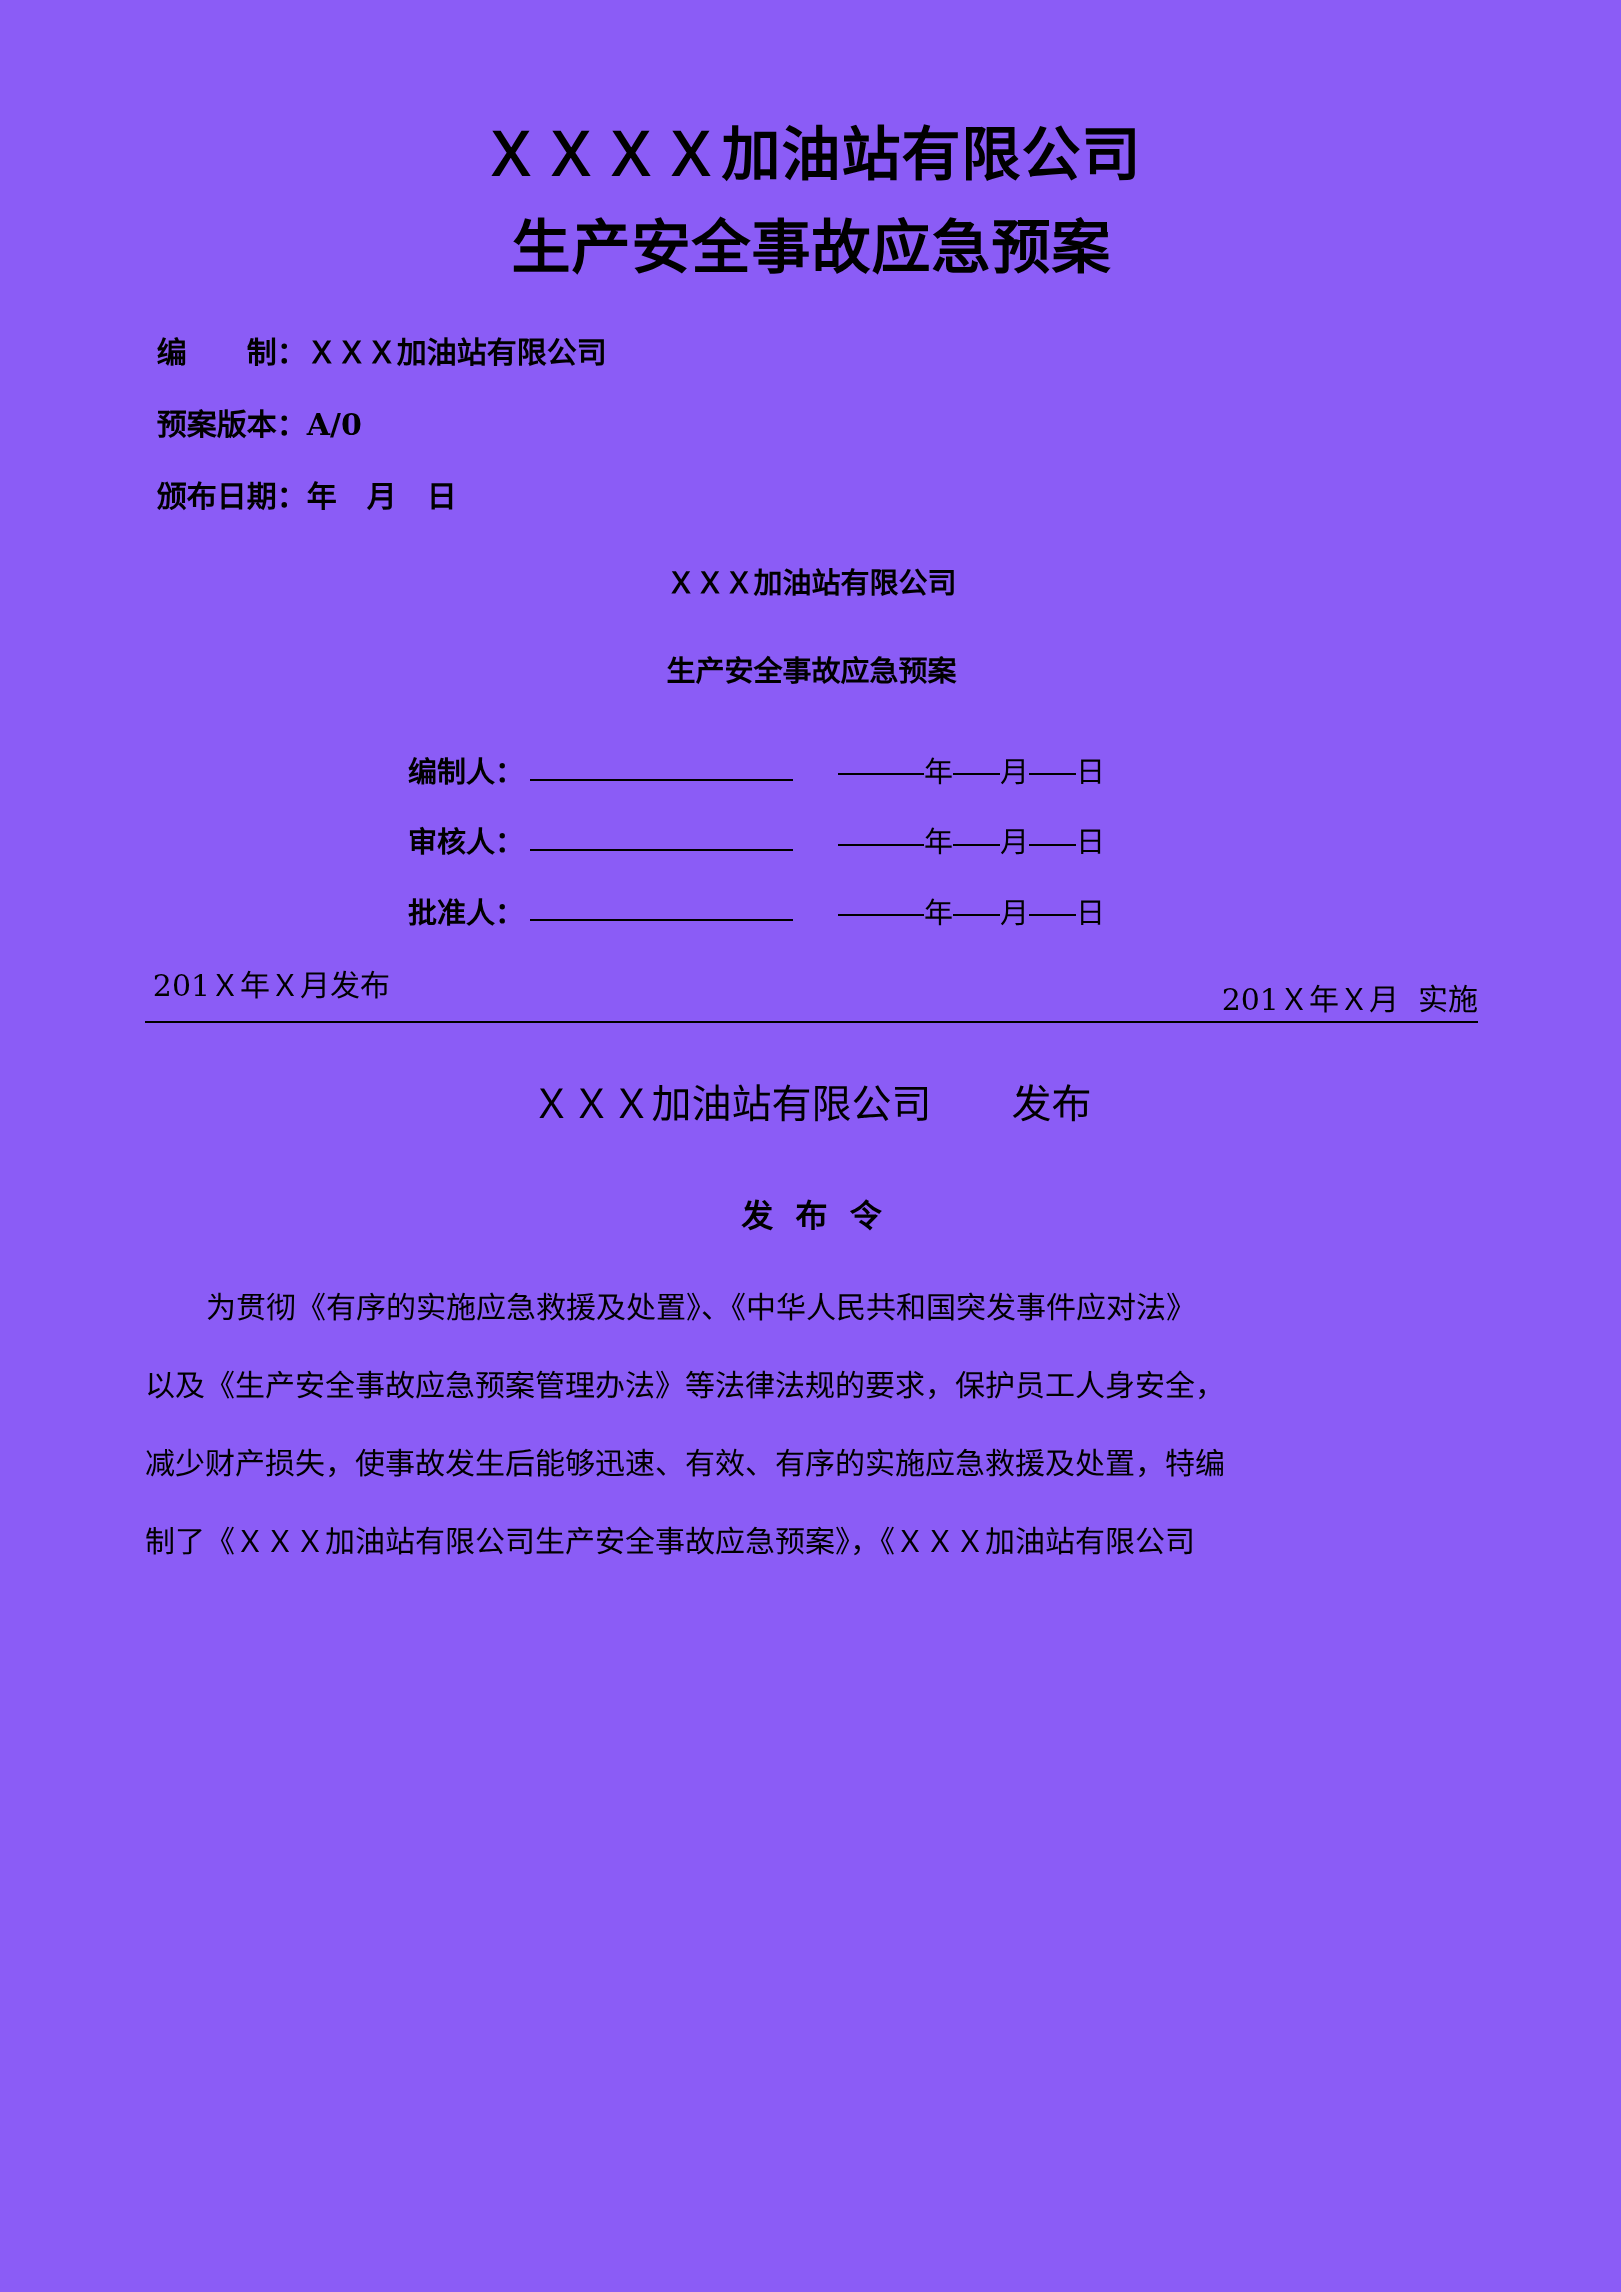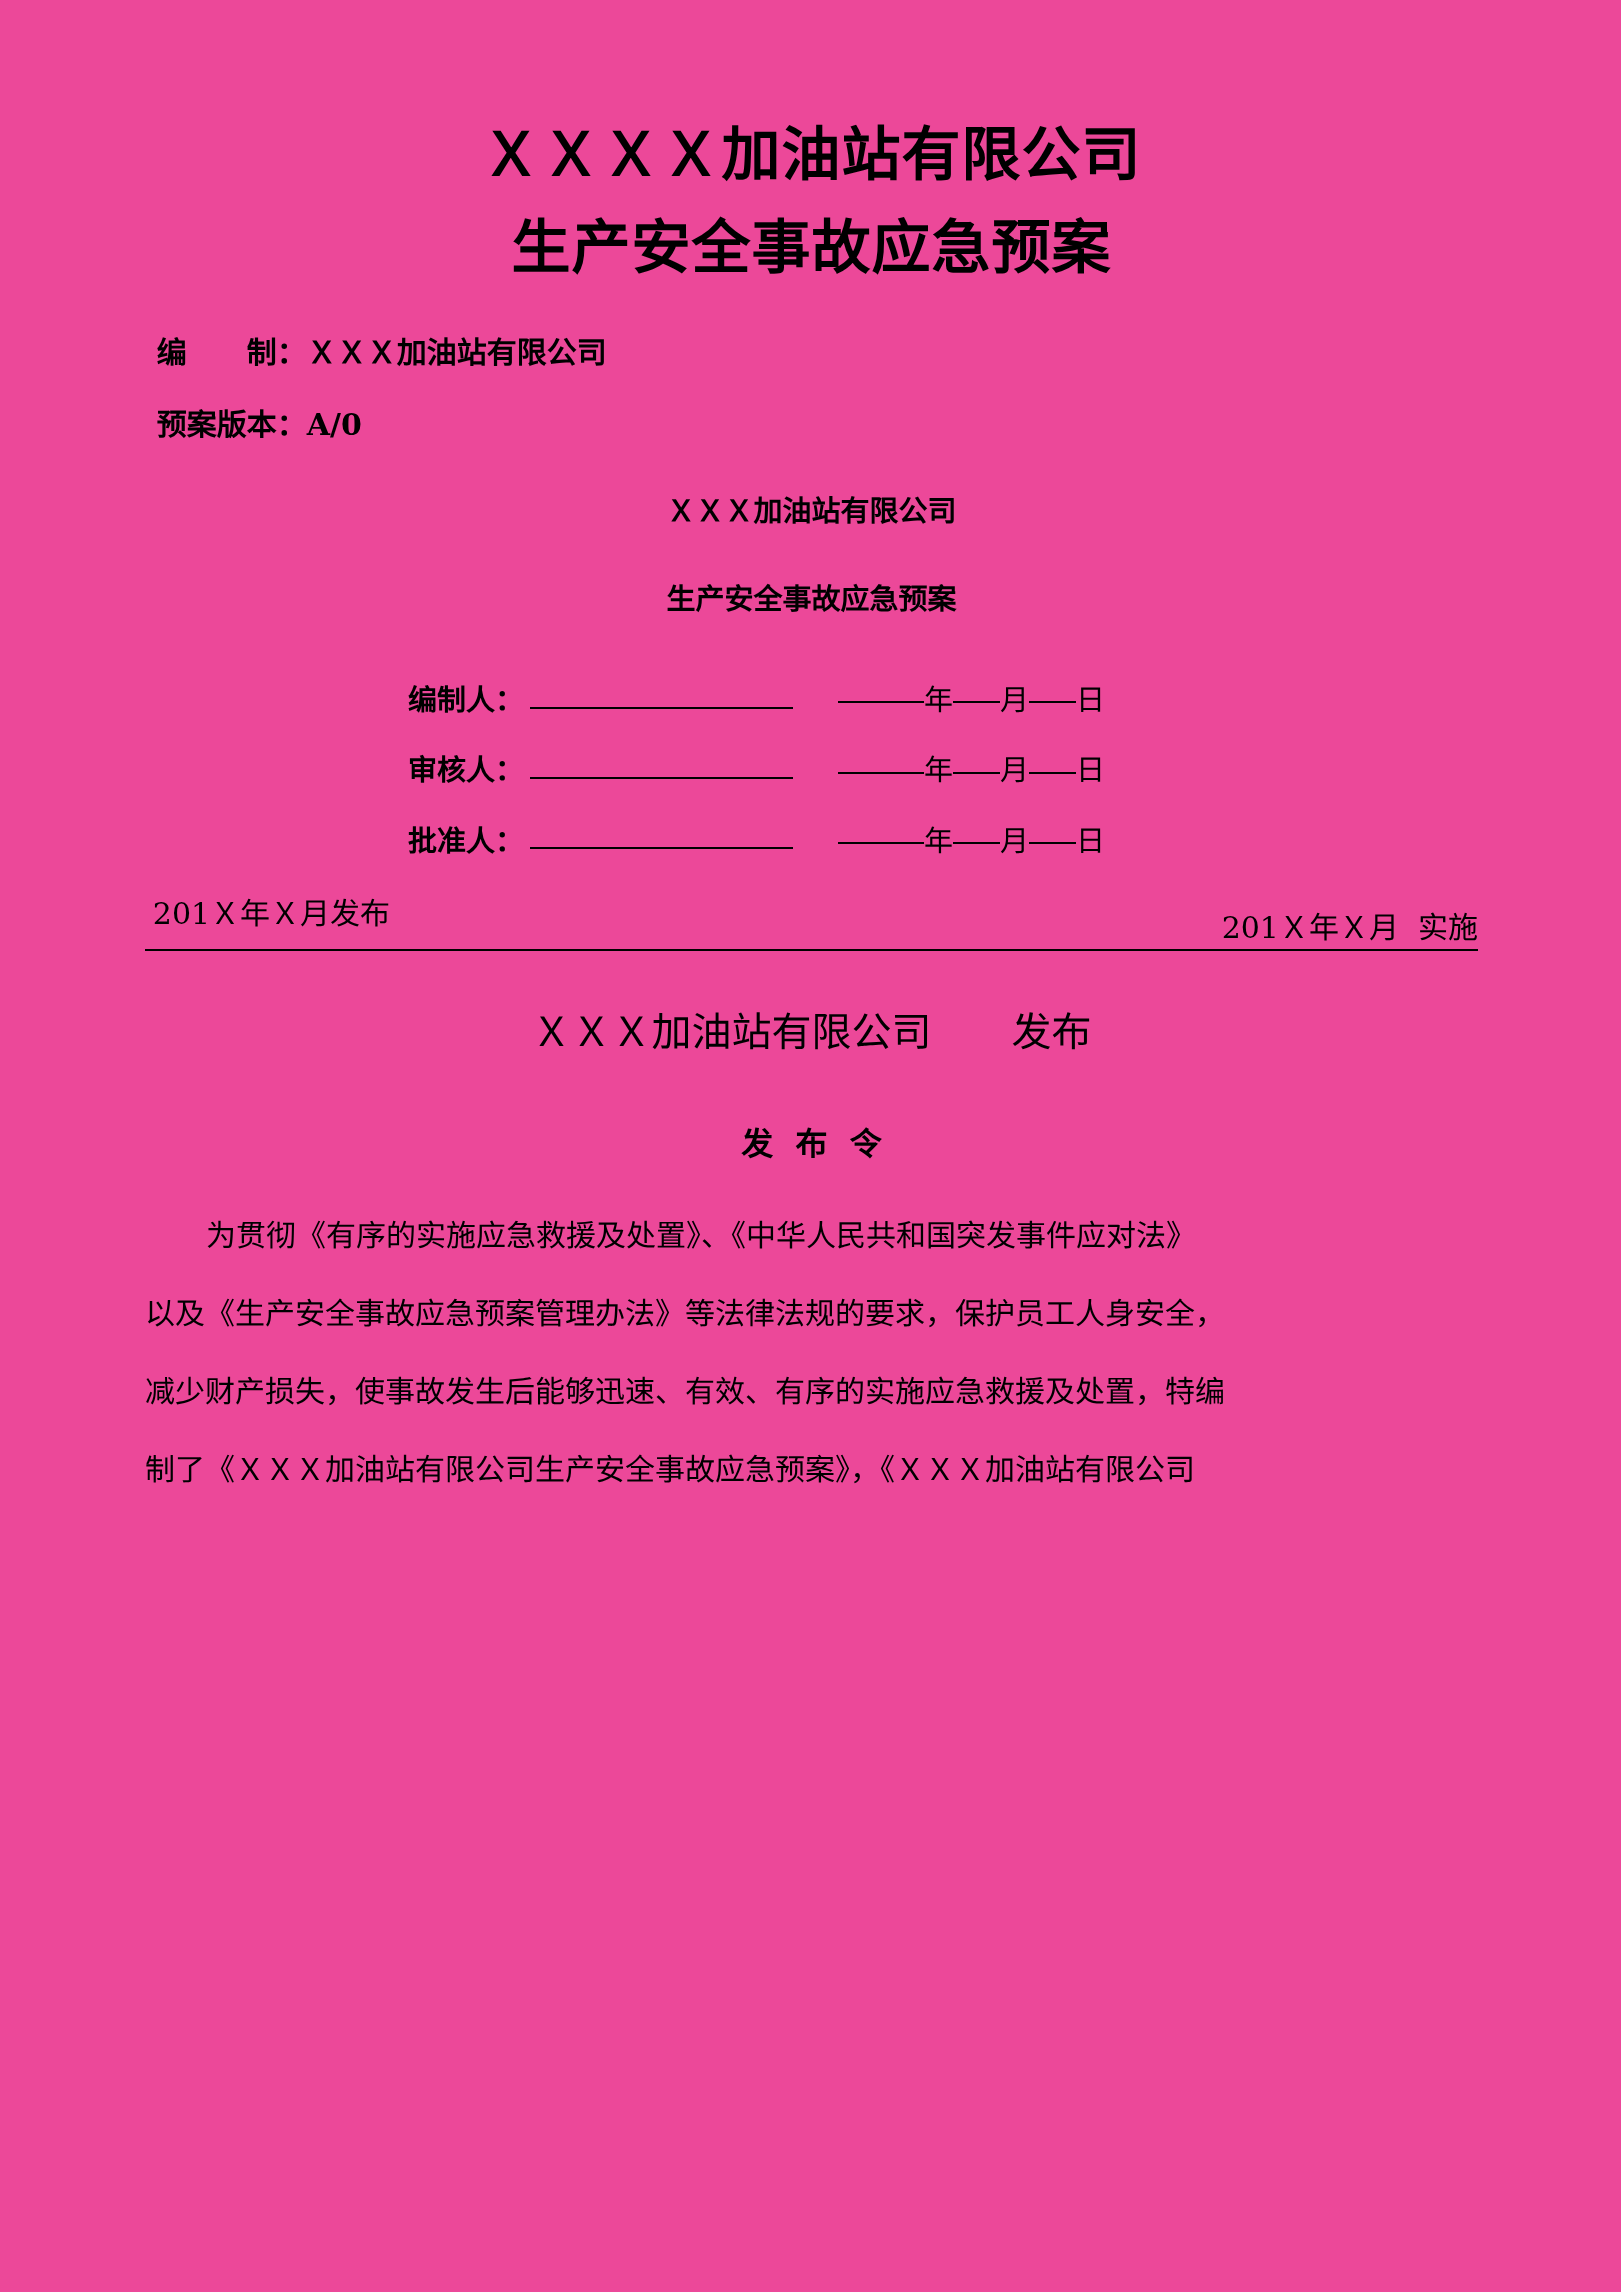--- a/index.html
+++ b/index.html
@@ -11,21 +11,21 @@
   body {
     font-family: "DejaVu Serif", "Liberation Serif", serif;
     color: #000000;
   }
 
   .page {
     position: relative;
     width: 1621px;
     height: 2293px;
     margin: 0 auto;
-    background: #ec4899;
+    background: #8b5cf6;
     box-sizing: border-box;
     overflow: hidden;
   }
 
   
   .content {
     position: absolute;
     left: 145px;
     top: 0;
     width: 1333px;
@@ -179,20 +179,21 @@
 
 <div class="page">
   <div class="content">
 
     <div class="doc-title doc-title-line1">ＸＸＸＸ加油站有限公司</div>
     <div class="doc-title doc-title-line2">生产安全事故应急预案</div>
 
     <div class="meta-block">
       <div class="meta-line">编　　制：ＸＸＸ加油站有限公司</div>
       <div class="meta-line">预案版本：A/0</div>
+      <div class="meta-line">颁布日期：年　月　日</div>
     </div>
 
     <div class="center-head org">ＸＸＸ加油站有限公司</div>
     <div class="center-head plan">生产安全事故应急预案</div>
 
     <div class="sig-block">
 
       <div class="sig-row">
         <span class="sig-label">编制人：</span>
         <span class="sig-rule"></span>

